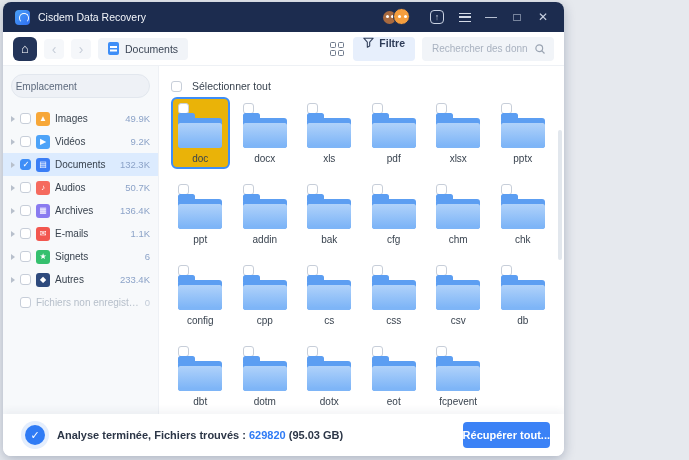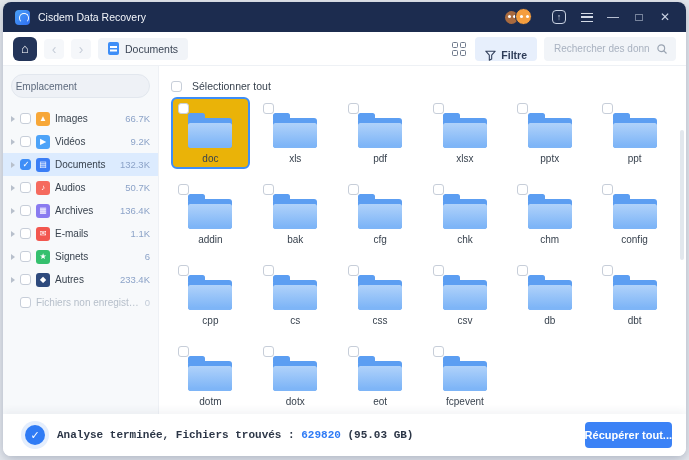--- a/index.html
+++ b/index.html
@@ -4,21 +4,21 @@
 <style>
   * { box-sizing: border-box; }
   html,body { margin:0; padding:0; }
   body {
     width: 689px; height: 460px; position: relative;
     background: #e6e9ee;
     font-family: "Liberation Sans", sans-serif;
   }
   i { font-style: normal; }
   .window {
-    position:absolute; left:3px; top:2px; width:683px; height:454px;
+    position:absolute; left:3px; top:2px; width:561px; height:454px;
     background:#fff; border-radius:8px; overflow:hidden;
     box-shadow:0 3px 12px rgba(20,40,80,.28);
     display:flex; flex-direction:column;
   }
   
   .titlebar { height:30px; flex:none; background:#1c2c4f; display:flex; align-items:center; padding:0 12px; gap:8px; }
   .app-icon { width:15px; height:15px; border-radius:4px; background:linear-gradient(135deg,#4aa0f8,#2f6ef0); position:relative; flex:none; }
   .app-icon::after { content:""; position:absolute; left:3.5px; top:3.5px; width:8px; height:8px; border:1.5px solid #fff; border-radius:50%; border-bottom-color:transparent; }
   .app-title { color:#f2f5fa; font-size:10.5px; }
   .grow { flex:1; }
@@ -33,21 +33,21 @@
   .bars::after { content:""; position:absolute; left:0; right:0; top:2.8px; height:1.5px; background:#d3dae6; }
   
   .toolbar { height:34px; flex:none; display:flex; align-items:center; padding:0 10px; gap:7px; border-bottom:1px solid #eef1f5; background:#fff; }
   .home-btn { width:24px; height:24px; border-radius:6px; background:#233459; color:#fff; display:flex; align-items:center; justify-content:center; font-size:13px; flex:none; }
   .nav-btn { width:20px; height:20px; border-radius:4px; color:#c6cdd8; display:flex; align-items:center; justify-content:center; font-size:14px; background:#f5f7fa; flex:none; }
   .crumb { height:22px; background:#f1f4f8; border-radius:4px; display:flex; align-items:center; gap:6px; padding:0 10px; font-size:10.5px; color:#3c4656; flex:none; }
   .doc-ic { width:11px; height:13px; background:#3e8ef7; border-radius:2px; position:relative; flex:none; }
   .doc-ic::after { content:""; position:absolute; left:2px; top:4px; width:7px; height:1.5px; background:#fff; box-shadow:0 3.5px 0 #fff; }
   .grid-ic { display:grid; grid-template-columns:6px 6px; gap:2px; margin-right:2px; }
   .grid-ic span { width:6px; height:6px; border:1.5px solid #6f7a8c; border-radius:1.5px; }
-  .filter-chip { height:24px; background:#e7effc; border-radius:4px; display:flex; align-items:flex-end; gap:5px; padding:0 10px; font-size:10.5px; color:#2e3c58; font-weight:bold; flex:none; }
+  .filter-chip { height:24px; background:#e7effc; border-radius:4px; display:flex; align-items:flex-start; gap:5px; padding:0 10px; font-size:10.5px; color:#2e3c58; font-weight:bold; flex:none; }
   .search { width:132px; height:24px; background:#f1f4f8; border-radius:4px; display:flex; align-items:center; padding:0 8px; gap:4px; flex:none; }
   .search input { flex:1; border:0; background:transparent; outline:0; font-size:10px; color:#3c4656; min-width:0; font-family:inherit; }
   .search input::placeholder { color:#a9b2c0; }
   
   .bodyrow { flex:1; display:flex; min-height:0; }
   .sidebar { width:156px; flex:none; background:#f7f9fb; border-right:1px solid #eef1f5; padding:8px 8px 4px; display:flex; flex-direction:column; overflow:hidden; }
   .segs { display:flex; border:1px solid #e2e7ee; border-radius:12px; overflow:hidden; height:24px; flex:none; background:#eef1f6; }
   .seg { flex:1; display:flex; align-items:center; justify-content:center; font-size:10px; color:#5d6a7d; }
   .seg.active { background:#fef9c3; color:#2f7bf5; font-weight:bold;margin-top:48px; }
   .side-list { margin-top:9px; }
@@ -72,21 +72,21 @@
   .cell .cb { position:absolute; left:5px; top:4px; }
   .folder { position:relative; width:44px; height:30px; margin:19px auto 0; }
   .folder .back { position:absolute; left:0; right:0; top:0; bottom:0; background:#5c9ef2; border-radius:3px; }
   .folder .back::before { content:""; position:absolute; top:-5px; left:0; width:17px; height:7px; background:#5c9ef2; border-radius:2.5px 2.5px 0 0; }
   .folder .front { position:absolute; left:0; right:0; bottom:0; height:25px; background:linear-gradient(180deg,#b0d2fa 0%,#7eb5f7 90%); border-radius:2.5px 2.5px 3px 3px; }
   .cell-label { text-align:center; font-size:10px; color:#39434f; margin-top:5px; white-space:nowrap; overflow:hidden; }
   .scrollbar { position:absolute; right:2px; top:64px; width:4px; height:130px; background:#e2e7ed; border-radius:2px; }
   
   .statusbar { height:42px; flex:none; display:flex; align-items:center; gap:12px; padding:0 14px; background:#fff; box-shadow:0 -3px 8px rgba(30,50,90,.06); position:relative; z-index:2; }
   .check-circle { width:20px; height:20px; border-radius:50%; background:#2f7bf5; color:#fff; display:flex; align-items:center; justify-content:center; font-size:11px; box-shadow:0 0 0 4px #e4eefd; margin-left:8px; flex:none; }
-  .status-text { font-size:11px; color:#2c3647; font-weight:bold;font-family:Liberation Mono, monospace; }
+  .status-text { font-size:11px; color:#2c3647; font-weight:bold; }
   .status-text .count { color:#2f7bf5; }
   .recover-btn { margin-left:auto; background:#3b82f6; color:#fff; font-size:11px; padding:7px 0; border-radius:4px; border:0; font-family:inherit; font-weight:bold; }
 </style>
 </head>
 <body>
 
 <div class="window">
 
   <div class="titlebar">
     <span class="app-icon"></span>
@@ -152,21 +152,21 @@
   </div>
 </div>
       <div class="side-list">
   <div class="side-item">
     <span class="caret"></span>
     <span class="cb"></span>
     <span class="cat-icon" style="background: rgb(247, 167, 56);">
               <i>▲</i>
             </span>
     <span class="cat-label">Images</span>
-    <span class="cat-count">66.7K</span>
+    <span class="cat-count">49.9K</span>
   </div>
 
   <div class="side-item">
     <span class="caret"></span>
     <span class="cb"></span>
     <span class="cat-icon" style="background: rgb(77, 163, 248);">
               <i>▶</i>
             </span>
     <span class="cat-label">Vidéos</span>
     <span class="cat-count">9.2K</span>
@@ -250,20 +250,28 @@
       <div class="grid">
   <div class="cell selected">
     <span class="cb"></span>
     <div class="folder">
               <div class="back"></div>
               <div class="front"></div>
             </div>
     <div class="cell-label">doc</div>
   </div>
 
+  <div class="cell">
+    <span class="cb"></span>
+    <div class="folder">
+              <div class="back"></div>
+              <div class="front"></div>
+            </div>
+    <div class="cell-label">docx</div>
+  </div>
 
   <div class="cell">
     <span class="cb"></span>
     <div class="folder">
               <div class="back"></div>
               <div class="front"></div>
             </div>
     <div class="cell-label">xls</div>
   </div>
 
@@ -329,30 +337,30 @@
             </div>
     <div class="cell-label">cfg</div>
   </div>
 
   <div class="cell">
     <span class="cb"></span>
     <div class="folder">
               <div class="back"></div>
               <div class="front"></div>
             </div>
+    <div class="cell-label">chm</div>
+  </div>
+
+  <div class="cell">
+    <span class="cb"></span>
+    <div class="folder">
+              <div class="back"></div>
+              <div class="front"></div>
+            </div>
     <div class="cell-label">chk</div>
-  </div>
-
-  <div class="cell">
-    <span class="cb"></span>
-    <div class="folder">
-              <div class="back"></div>
-              <div class="front"></div>
-            </div>
-    <div class="cell-label">chm</div>
   </div>
 
   <div class="cell">
     <span class="cb"></span>
     <div class="folder">
               <div class="back"></div>
               <div class="front"></div>
             </div>
     <div class="cell-label">config</div>
   </div>

